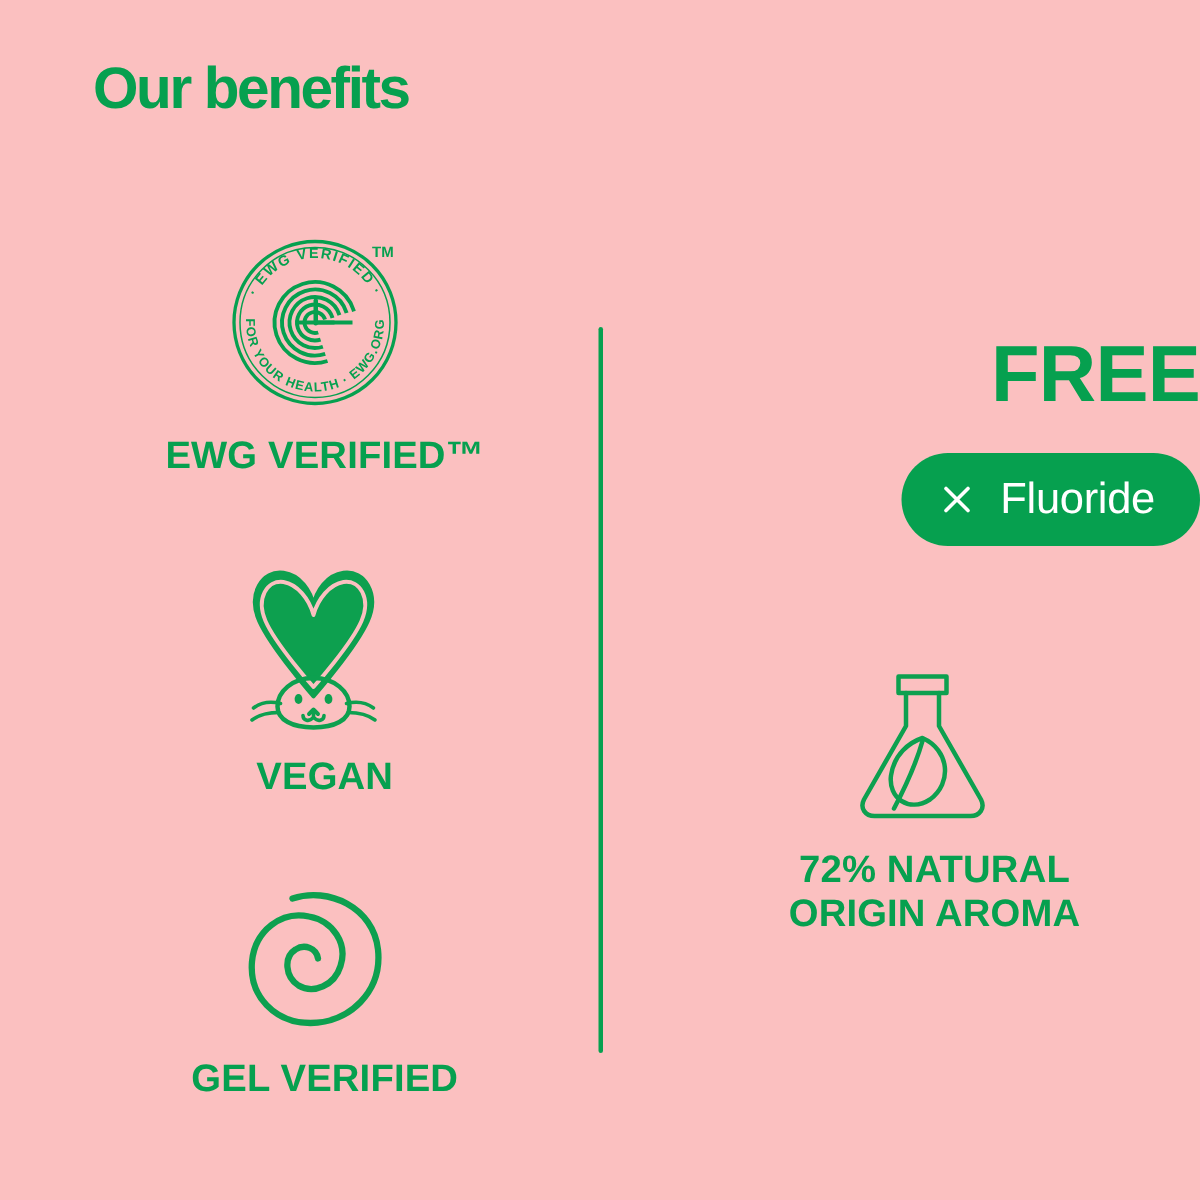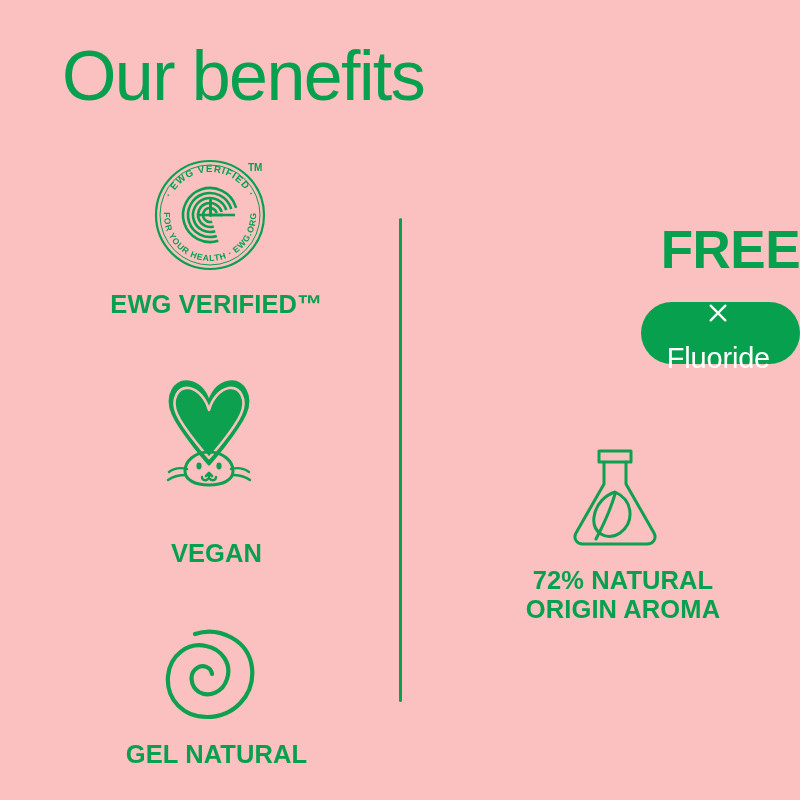--- a/index.html
+++ b/index.html
@@ -20,22 +20,22 @@
     width: 800px;
     height: 800px;
     background: #fbc0c0;
   }
 
   
   .page-title {
     position: absolute;
     left: 62px;
     top: 40px;
-    font-size: 70px;
-    font-weight: 400;
+    font-size: 39px;
+    font-weight: 700;
     letter-spacing: -1.6px;
     color: #06a04f;
     line-height: 1.05;
     white-space: nowrap;
   }
 
   
   .divider {
     position: absolute;
     left: 399px;
@@ -84,21 +84,21 @@
     letter-spacing: 0.1px;
     color: #06a04f;
     text-align: center;
     line-height: 1.16;
     white-space: nowrap;
     margin-left: 16px;
   }
 
   
   .benefit.ewg { margin-top: 2px; }
-  .benefit.vegan { margin-top: 50px; gap: 35px; }
+  .benefit.vegan { margin-top: 50px; }
   .benefit.gel { margin-top: 54px; }
 
   
   .free-of {
     font-size: 53px;
     font-weight: 700;
     color: #06a04f;
     line-height: 1.04;
     letter-spacing: -0.5px;
     text-align: center;
@@ -108,21 +108,20 @@
   .pill {
     margin-top: 25px;
     height: 62px;
     padding: 0 30px 0 26px;
     border-radius: 34px;
     background: #06a04f;
     display: inline-flex;
     align-items: center;
     gap: 18px;
     box-sizing: border-box;
-    flex-direction: column;
   }
   .pill-x {
     width: 22px;
     height: 22px;
     flex: 0 0 auto;
     display: block;
   }
   .pill-label {
     font-size: 29px;
     font-weight: 400;
@@ -243,21 +242,21 @@
                    C 62 4, 92 18, 95 46
                    C 98 74, 76 95, 50 95
                    C 26 95, 9 77, 11 54
                    C 13 33, 31 20, 49 24
                    C 65 27, 75 42, 70 57
                    C 66 70, 52 76, 42 70
                    C 33 64, 32 51, 40 46
                    C 46 42, 54 45, 55 52" fill="none" stroke="#0da04f" stroke-width="4.2" stroke-linecap="round" stroke-linejoin="round"></path>
         </svg>
       </div>
-      <div class="benefit-label">GEL NATURAL</div>
+      <div class="benefit-label">GEL VERIFIED</div>
     </div>
 
   </div>
 
   <div class="col-right">
 
     <div class="free-of">
       <span>FREE</span>
     </div>
 

